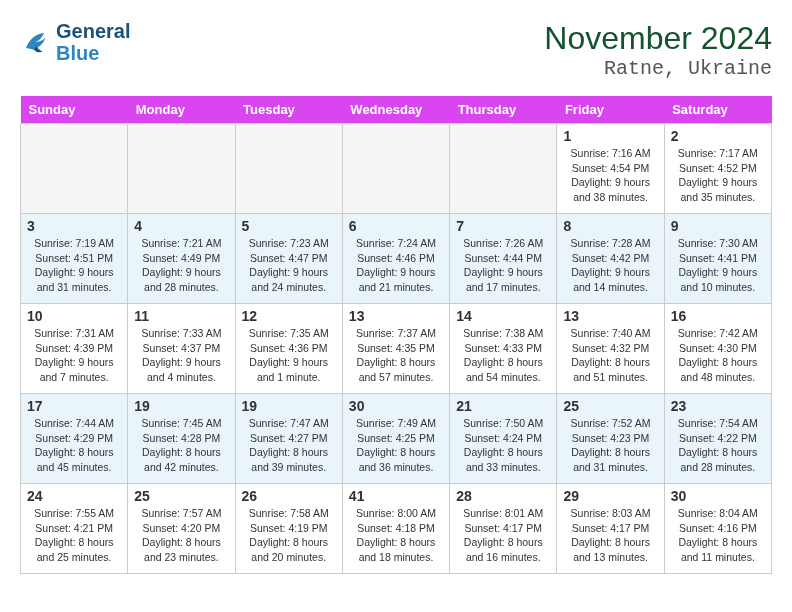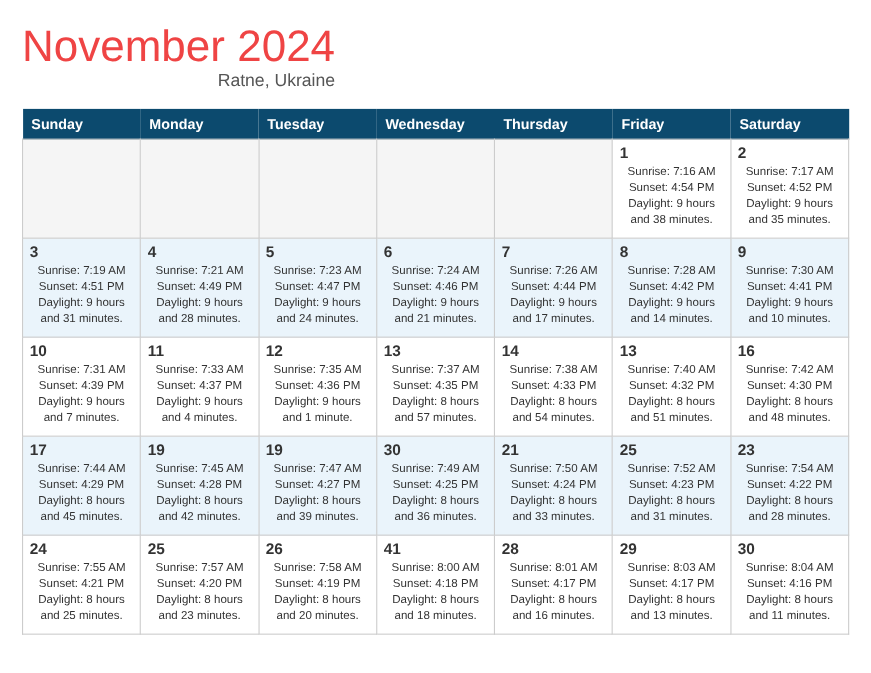--- a/index.html
+++ b/index.html
@@ -22,35 +22,36 @@
       gap: 6px;
     }
     .logo-bird {
       width: 30px;
       height: 30px;
     }
     .title-block {
       text-align: right;
     }
     .month-title {
-      font-size: 40px;
-      color: #ef4444;
+      font-size: 32px;
+      color: #14532d;
       font-weight: normal;
     }
     .location {
-      font-size: 16px;
+      font-size: 20px;
       color: #555;
+      font-family: Liberation Mono, monospace;
     }
     table {
       width: 100%;
       border-collapse: collapse;
       table-layout: fixed;
     }
     th {
-      background-color: #0c4a6e;
+      background-color: #d946ef;
       color: #fff;
       text-align: left;
       padding: 6px 8px;
       font-size: 13px;
       font-weight: bold;
     }
     td {
       border: 1px solid #ccc;
       vertical-align: top;
       padding: 4px 6px;
@@ -85,20 +86,30 @@
       background: #fff;
     }
     tr:nth-child(odd) td.empty {
       background: #f5f5f5;
     }
   </style>
 </head>
 <body>
 
 <div class="header">
+  <div class="logo">
+    <svg class="logo-bird" viewBox="0 0 40 40" xmlns="http://www.w3.org/2000/svg">
+      <path d="M8 28 Q15 10 32 8 Q28 18 20 20 Q28 20 34 14 Q30 26 18 30 Z" fill="#2e86c1"></path>
+      <path d="M18 30 Q22 35 30 33 Q24 30 22 26 Z" fill="#1a5276"></path>
+    </svg>
+    <div>
+      <div style="font-size:20px;font-weight:bold;color:#1a5276;line-height:1.1;">General</div>
+      <div style="font-size:20px;font-weight:bold;color:#2e86c1;line-height:1.1;">Blue</div>
+    </div>
+  </div>
   <div class="title-block">
     <div class="month-title">November 2024</div>
     <div class="location">Ratne, Ukraine</div>
   </div>
 </div>
 
 <table>
   <thead>
     <tr>
     <th>Sunday</th>

